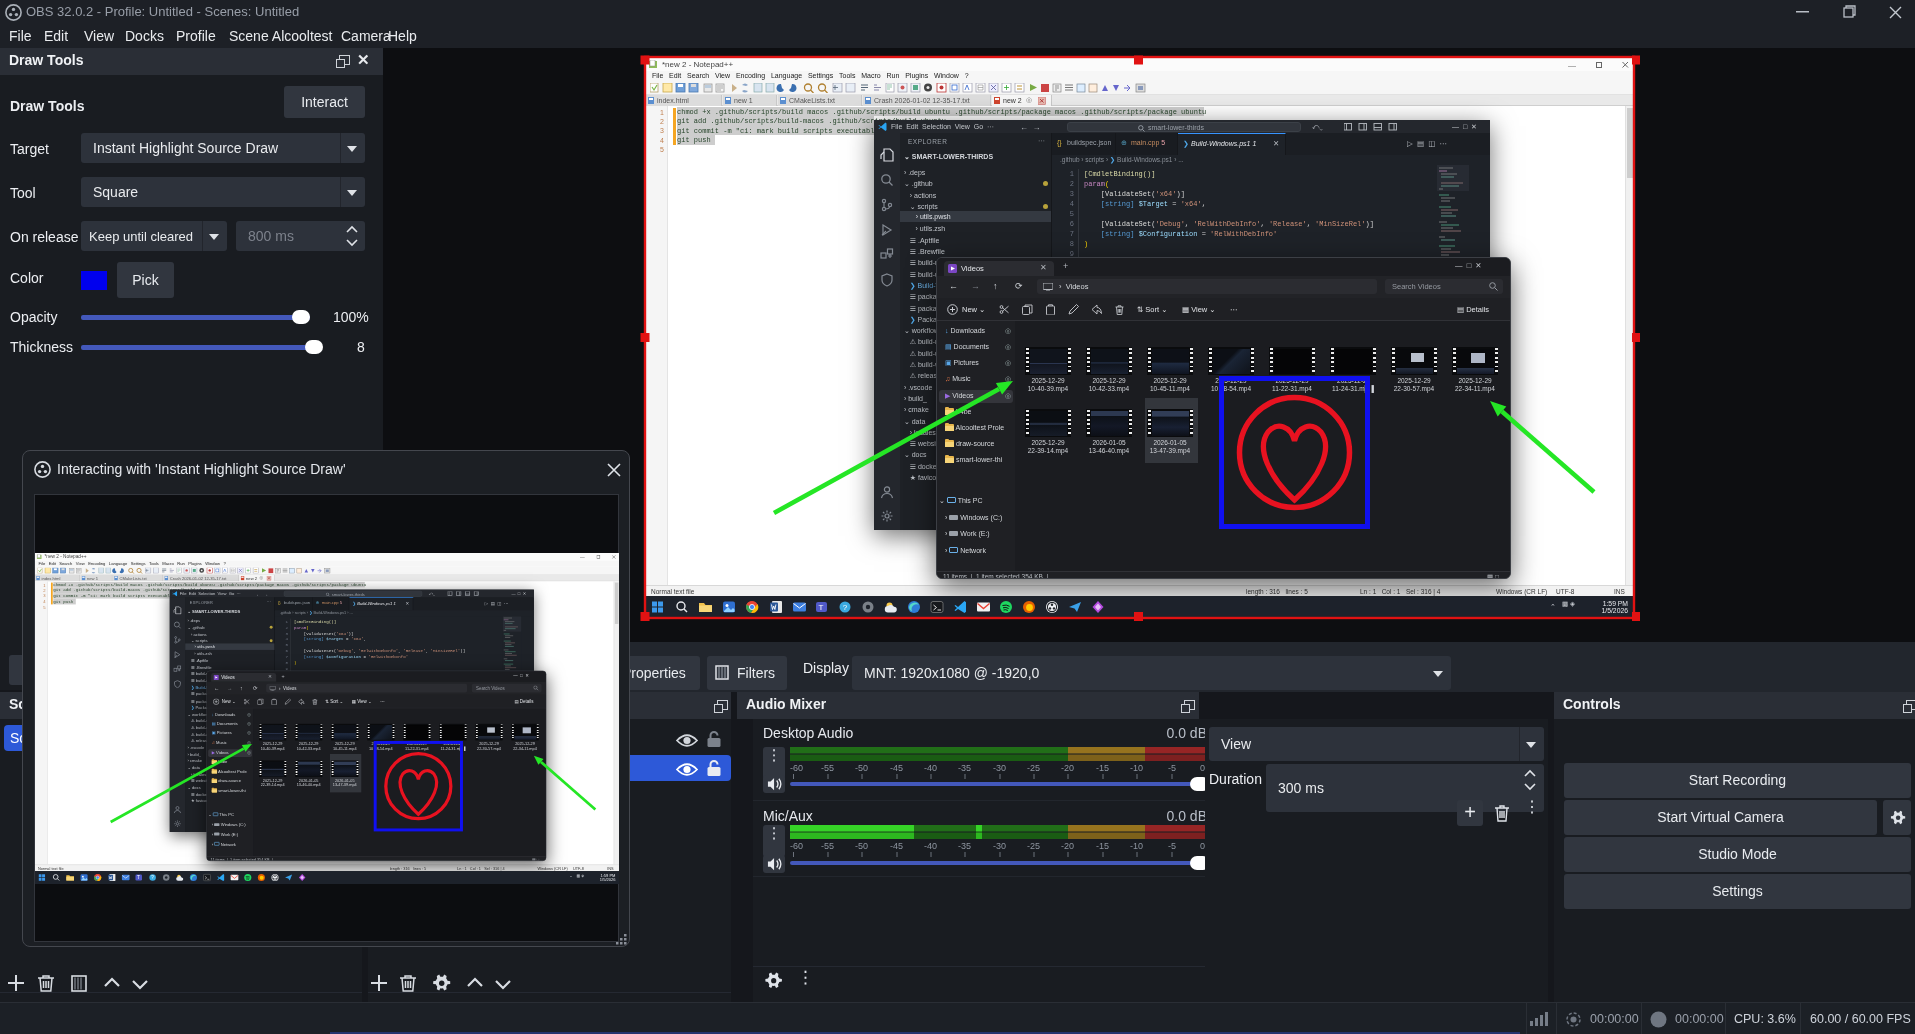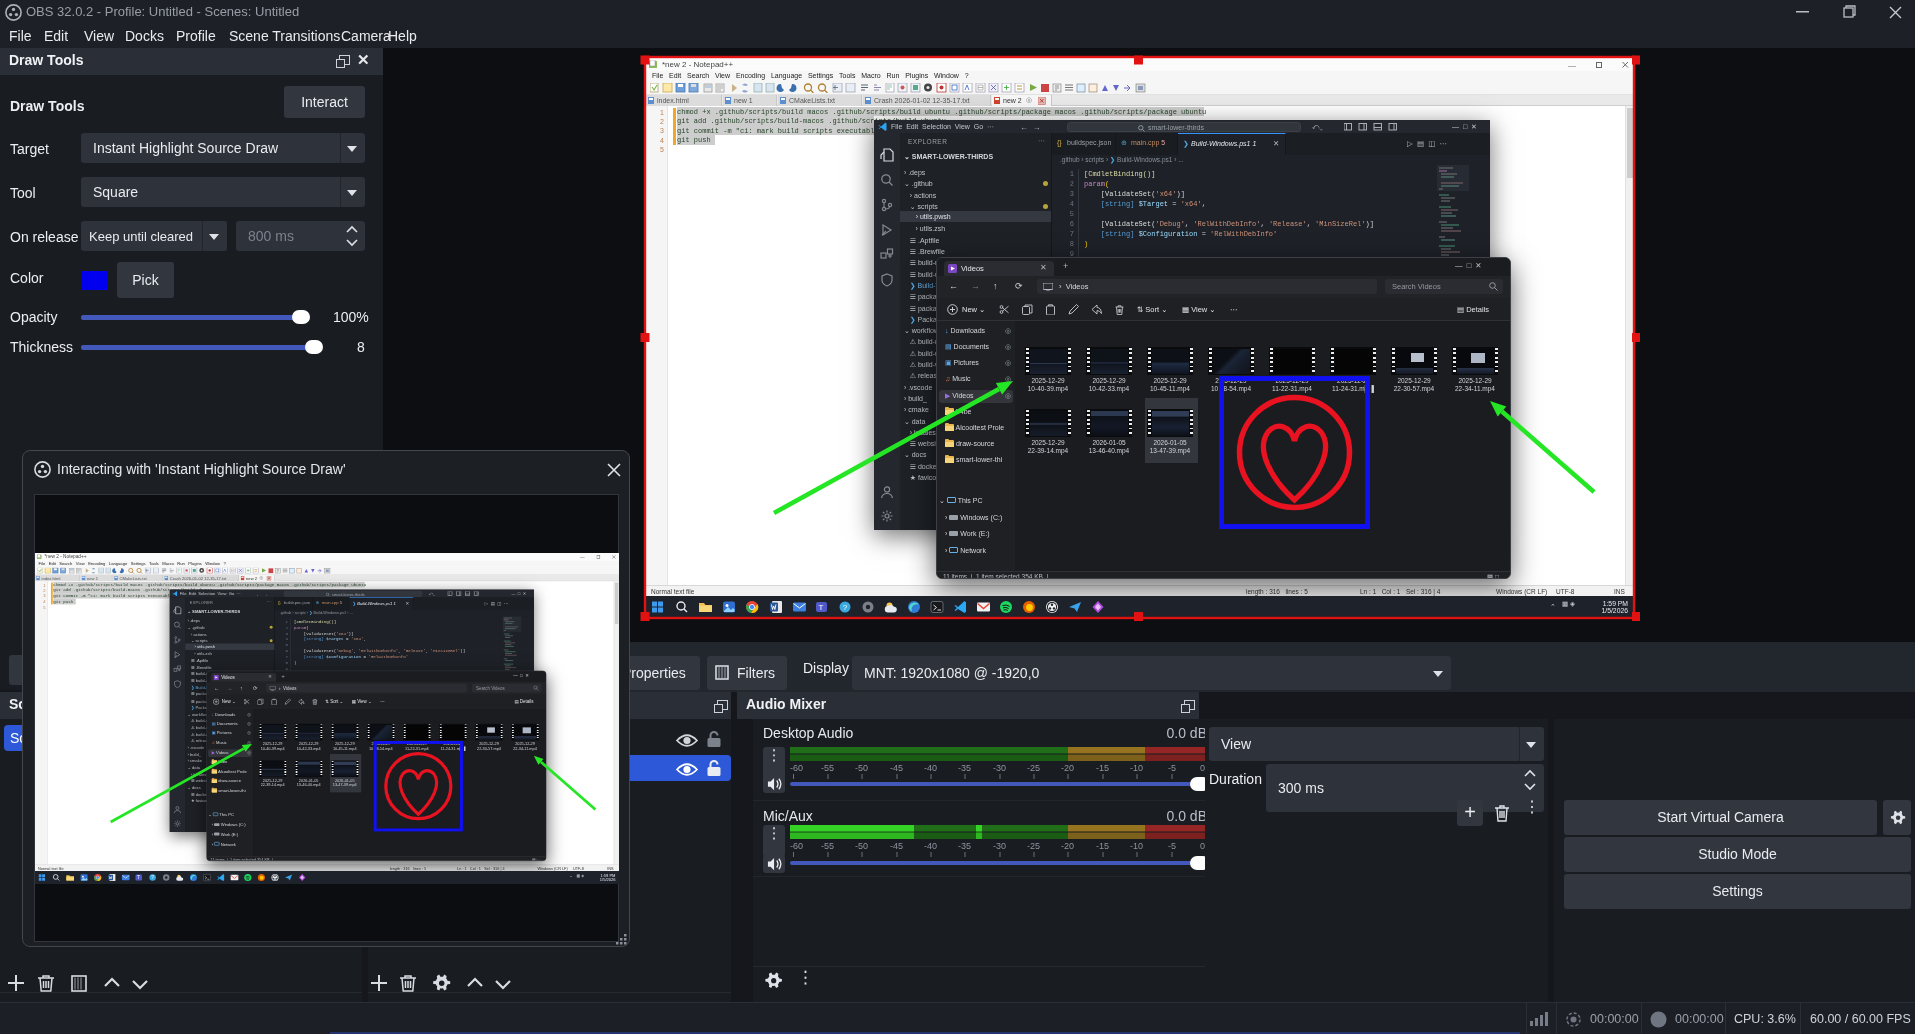--- a/index.html
+++ b/index.html
@@ -79,21 +79,21 @@
         <path d="M12 7 L23 18 M23 7 L12 18" stroke="#c3c8cf" stroke-width="1.4"></path>
       </svg>
   </div>
 
   <div class="abs" id="menubar">
     <div class="menuitem" style="left:9px">File</div>
     <div class="menuitem" style="left:44px">Edit</div>
     <div class="menuitem" style="left:84px">View</div>
     <div class="menuitem" style="left:125px">Docks</div>
     <div class="menuitem" style="left:176px">Profile</div>
-    <div class="menuitem" style="left:229px">Scene Transitions</div>
+    <div class="menuitem" style="left:229px">Scene Alcooltest</div>
     <div class="menuitem" style="left:341px">Camera</div>
     <div class="menuitem" style="left:388px">Help</div>
   </div>
 
   <div class="abs" id="leftdock-gap"></div>
 
   <div class="abs" id="canvas"></div>
 
   <div class="abs" id="drawtools" style="left:0;top:48px;width:383px;height:642px">
     <div class="dockhead" style="left:0;top:0;width:383px">
@@ -296,21 +296,26 @@
             <path d="M2 16 L7 21 L12 16" fill="none" stroke="#dfe2e7" stroke-width="1.6"></path>
           </svg>
       </div>
       <div class="btn" style="left:252px;top:81px;width:26px;height:26px;font-size:20px;line-height:24px">+</div>
       <svg class="abs" style="left:287px;top:84px" width="20" height="20" viewBox="0 0 20 20">
           <path d="M3 5 h14 M8 5 V3 h4 v2 M5 5 l1 13 h8 l1-13 M8 8 v7 M10 8 v7 M12 8 v7" fill="none" stroke="#dfe3e9" stroke-width="1.4"></path>
         </svg>
       <div class="abs" style="left:319px;top:84px;width:4px;height:26px;color:#dfe3e9;font-size:16px;line-height:8px">⋮</div>
     </div>
 
+    <div class="dockhead" style="left:1554px;top:0;width:361px">
+        <div class="dtitle">Controls</div>
+        <div class="popicon" style="left:349px;top:8px"></div>
+      </div>
     <div class="dockbody" style="left:1554px;top:27px;width:361px;height:283px" id="controls">
+      <div class="btn" style="left:10px;top:44px;width:347px;height:35px;line-height:35px">Start Recording</div>
       <div class="btn" style="left:10px;top:81px;width:313px;height:35px;line-height:35px">Start Virtual Camera</div>
       <div class="btn" style="left:329px;top:81px;width:28px;height:35px"></div>
       <svg class="abs" style="left:334px;top:90px" width="19" height="18" viewBox="0 0 22 20">
           <path d="M9.2 1.5 l1.2 2.3 a6 6 0 0 1 2.5 0 l1.2-2.3 2.3 1.3 -0.4 2.6 a6 6 0 0 1 1.3 2.2 l2.6 0.4 v2.6 l-2.6 0.4 a6 6 0 0 1-1.3 2.2 l0.4 2.6 -2.3 1.3 -1.2-2.3 a6 6 0 0 1-2.5 0 l-1.2 2.3 -2.3-1.3 0.4-2.6 a6 6 0 0 1-1.3-2.2 l-2.6-0.4 v-2.6 l2.6-0.4 a6 6 0 0 1 1.3-2.2 l-0.4-2.6 z" fill="#dfe3e9"></path>
           <circle cx="11.7" cy="9.7" r="2.6" fill="#31363f"></circle>
         </svg>
       <div class="btn" style="left:10px;top:118px;width:347px;height:35px;line-height:35px">Studio Mode</div>
       <div class="btn" style="left:10px;top:155px;width:347px;height:35px;line-height:35px">Settings</div>
     </div>
   </div>

